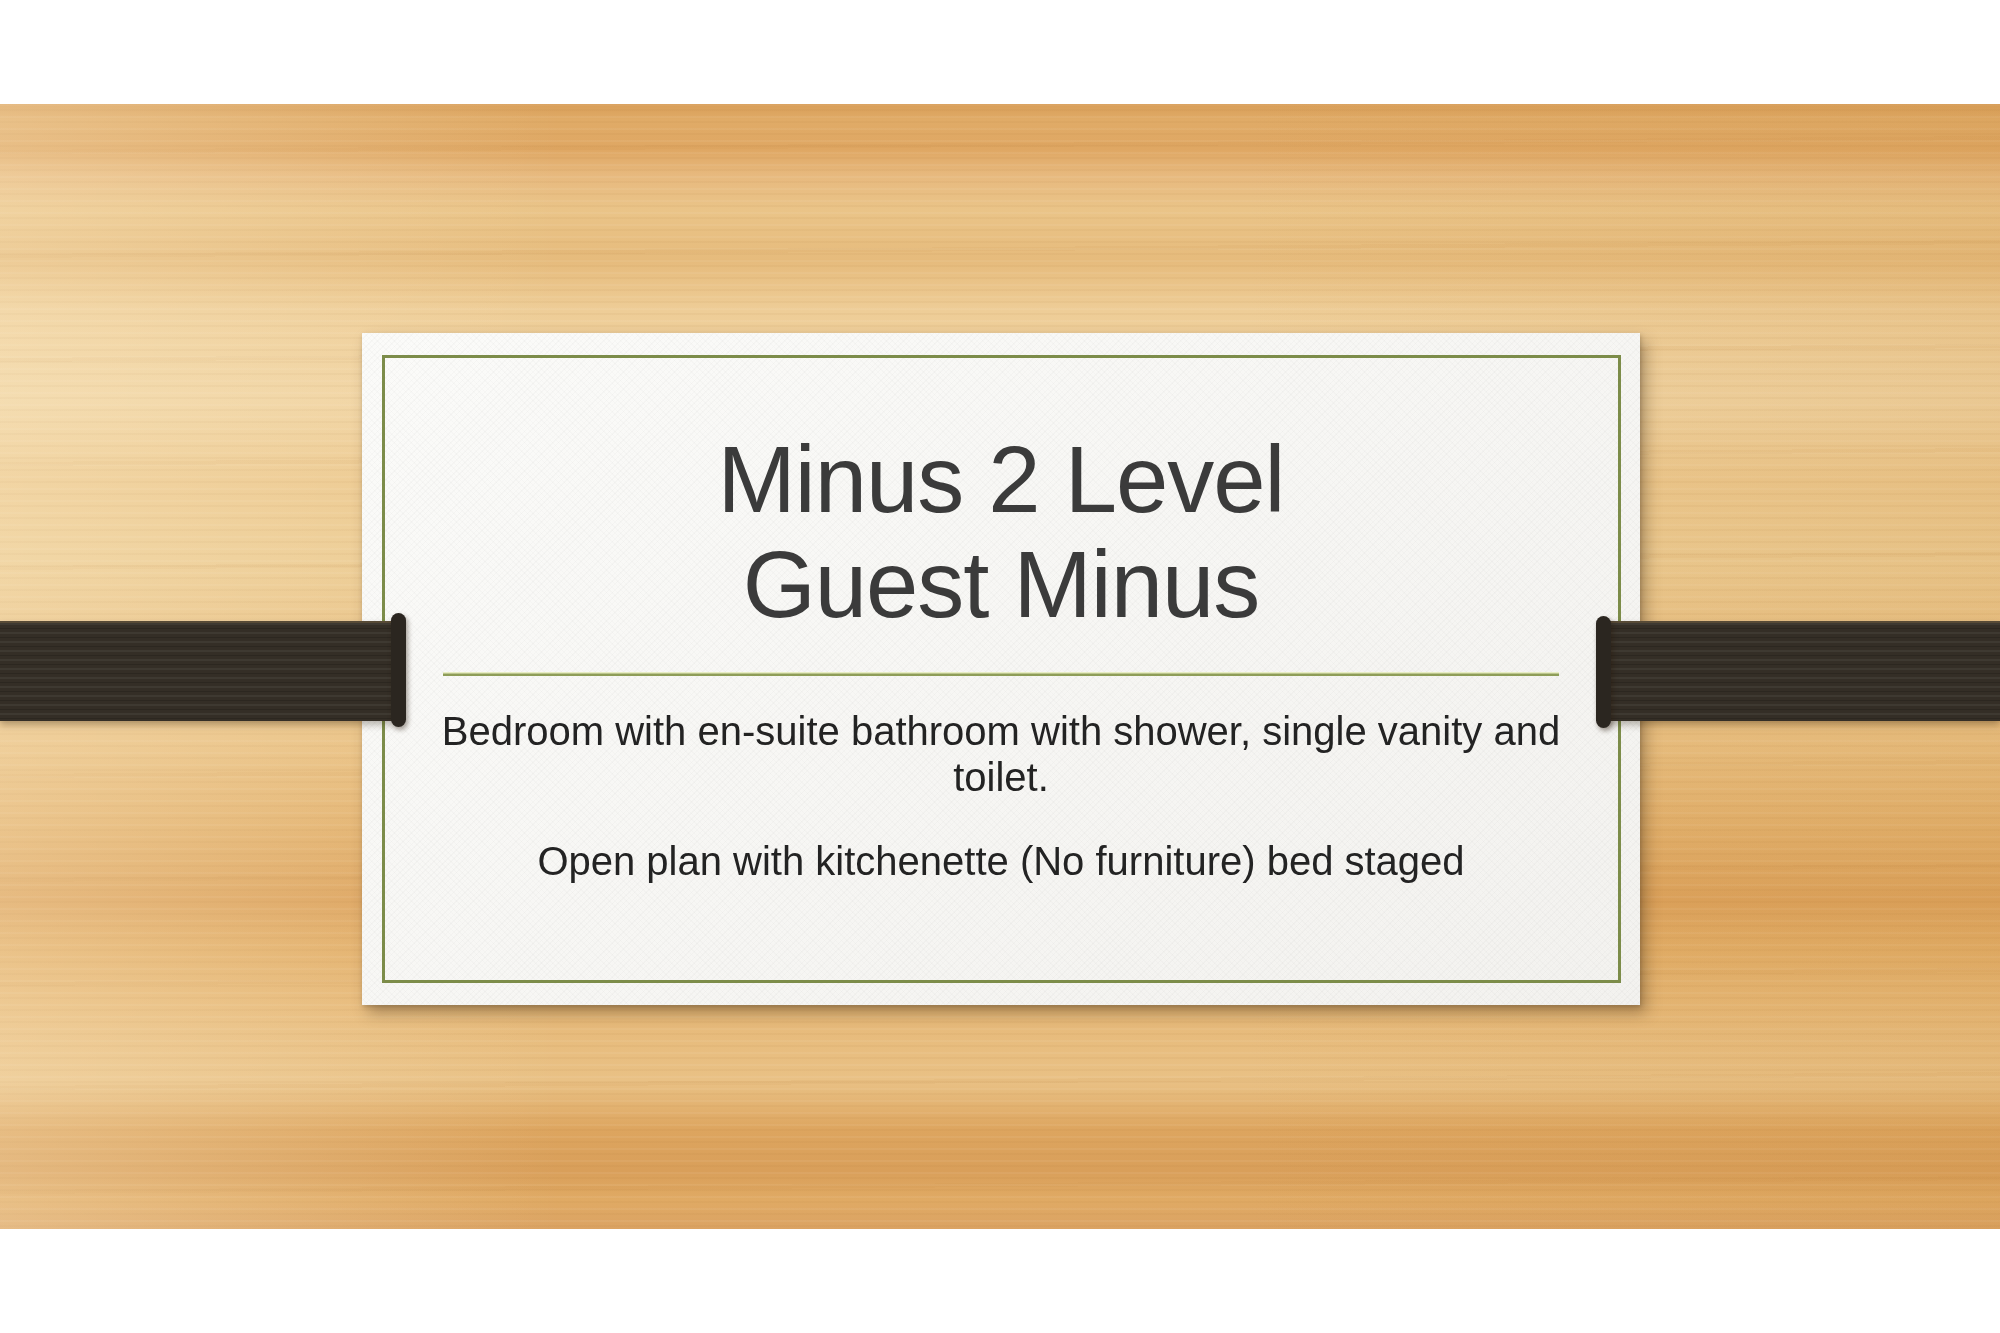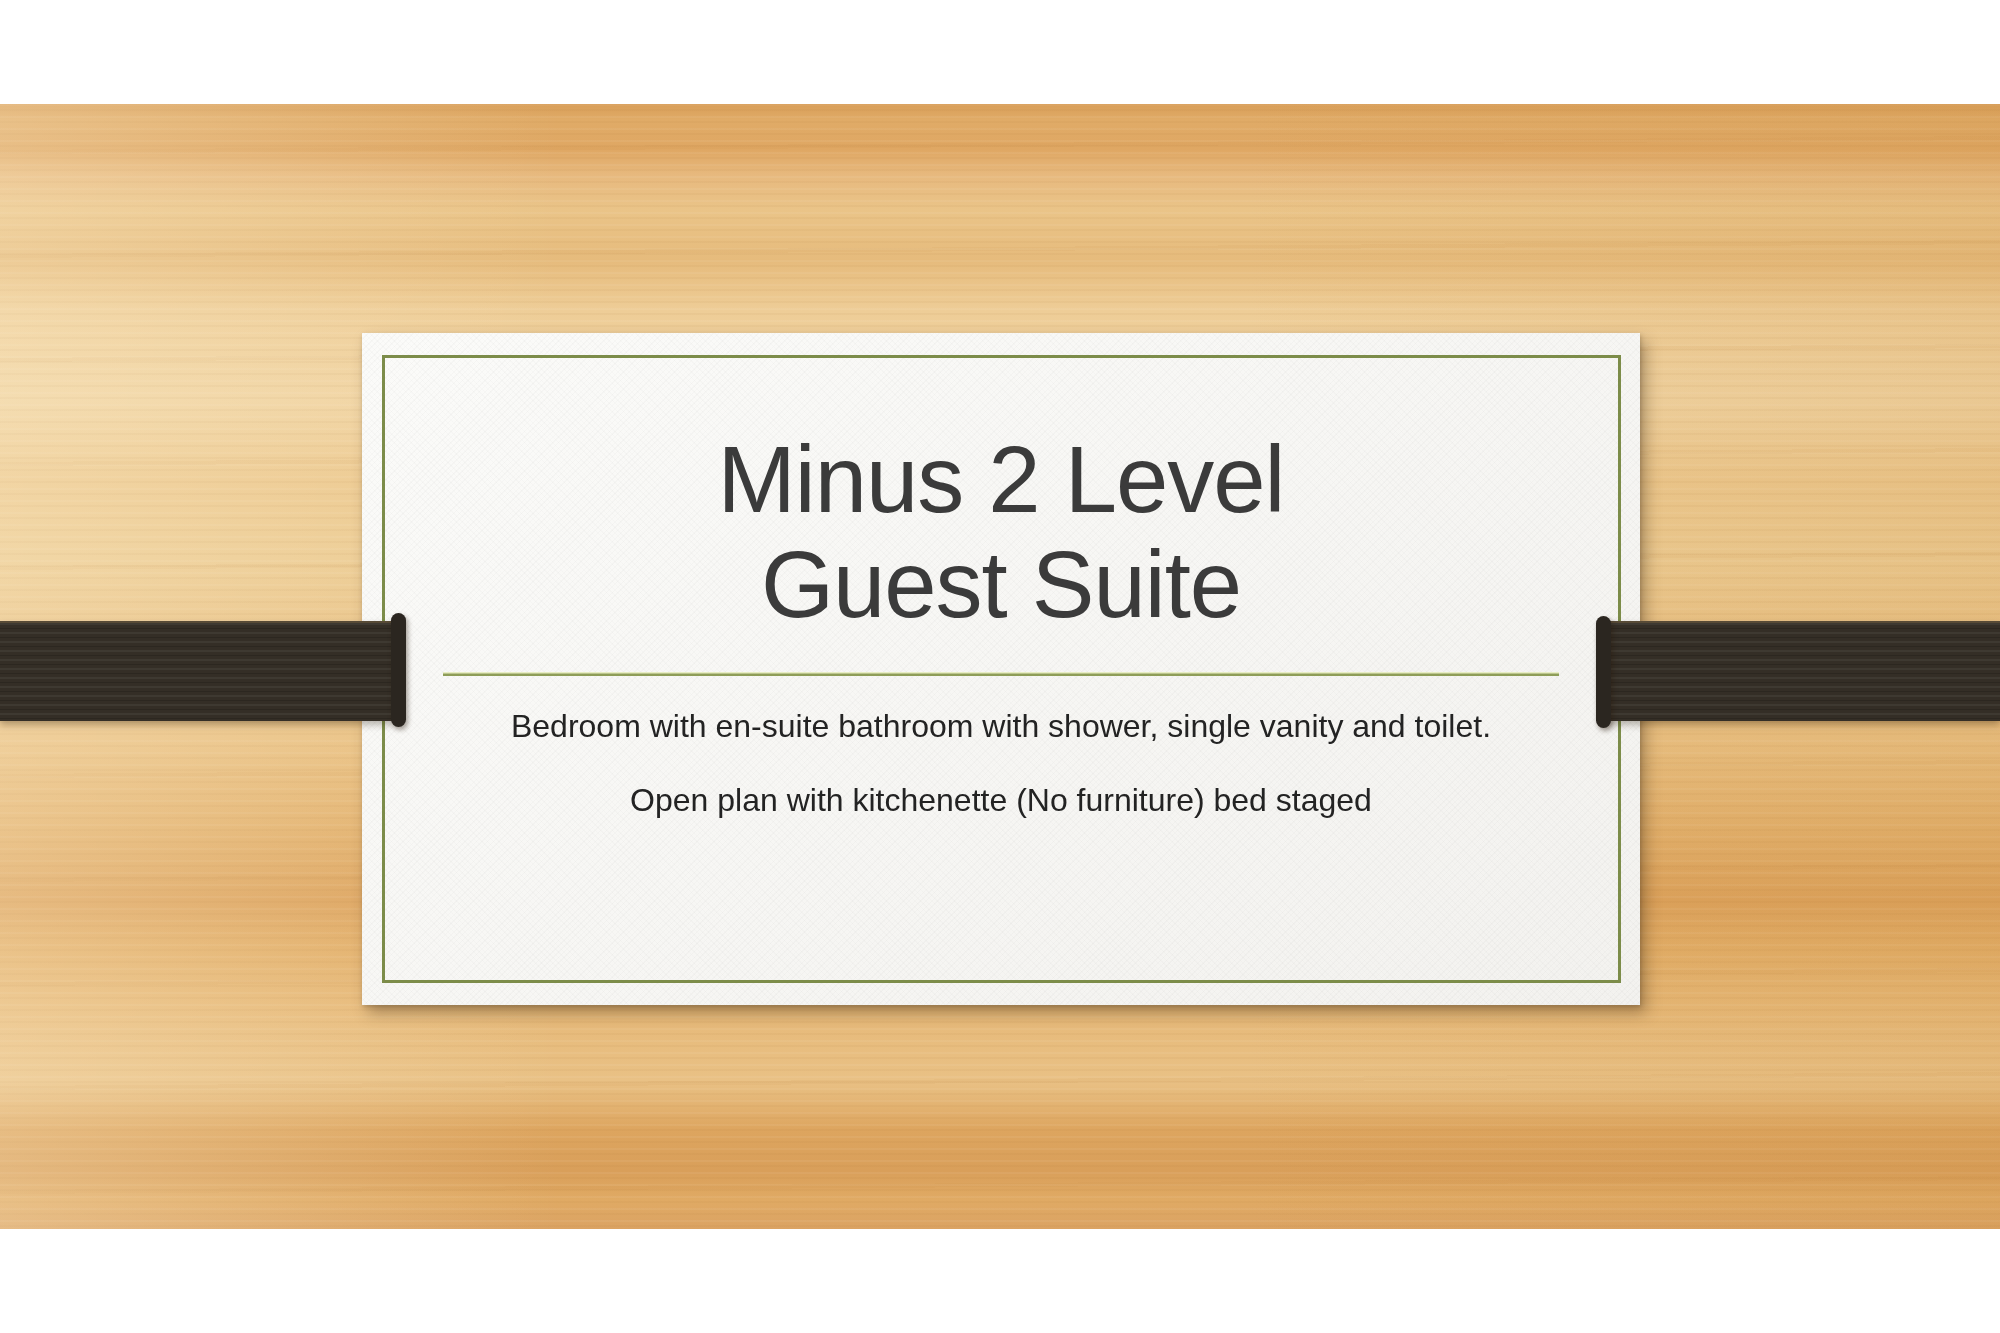--- a/index.html
+++ b/index.html
@@ -51,21 +51,21 @@
     font-size:94px;line-height:1.12;letter-spacing:-1px;
     color:var(--title-text,#3b3b3b);
   }
   .title-line{white-space:nowrap;}
   .separator{
     width:1116px;height:4px;margin-top:34px;
     background:linear-gradient(180deg,#e8edc4 0%,#e8edc4 30%,var(--separator-green,#8e9d58) 45%,var(--separator-green,#8e9d58) 100%);
   }
   .body-text{
     margin-top:32px;width:1140px;
-    font-size:32px;line-height:1.15;
+    font-size:40px;line-height:1.15;
     color:var(--body-text,#232323);
   }
   .body-text p{margin:0;}
   .body-text p + p{margin-top:38px;text-align:center;}
 
   
   .ribbon-body{
     position:absolute;top:517px;height:98px;
     background:
       repeating-linear-gradient(180deg,
@@ -98,21 +98,21 @@
     <div class="ribbon-cap  left"></div>
     <div class="ribbon-body right"></div>
     <div class="ribbon-cap  right"></div>
 
     <div class="card">
       <div class="card-border"></div>
       <div class="card-content">
 
         <div class="title">
           <div class="title-line">Minus 2 Level</div>
-          <div class="title-line">Guest Suite</div>
+          <div class="title-line">Guest Minus</div>
         </div>
 
         <div class="separator"></div>
 
         <div class="body-text">
           <p>Bedroom with en-suite bathroom with shower, single vanity and toilet.</p>
           <p>Open plan with kitchenette (No furniture) bed staged</p>
         </div>
 
       </div>

